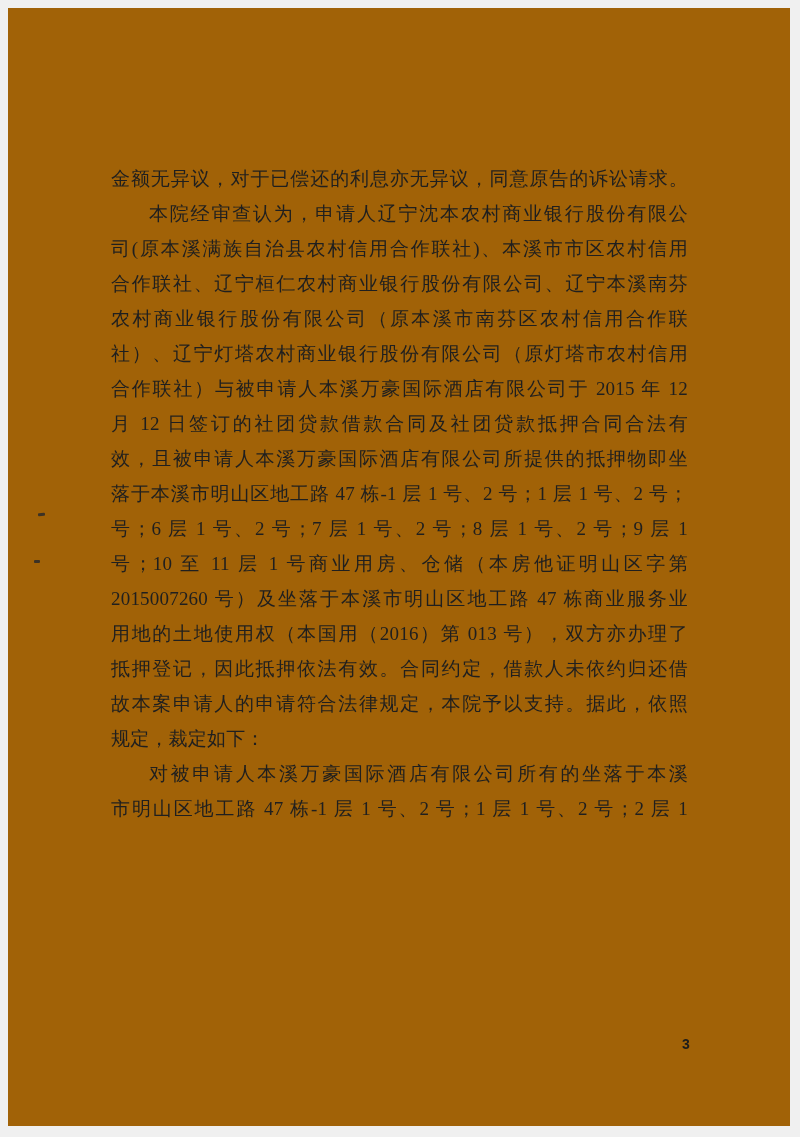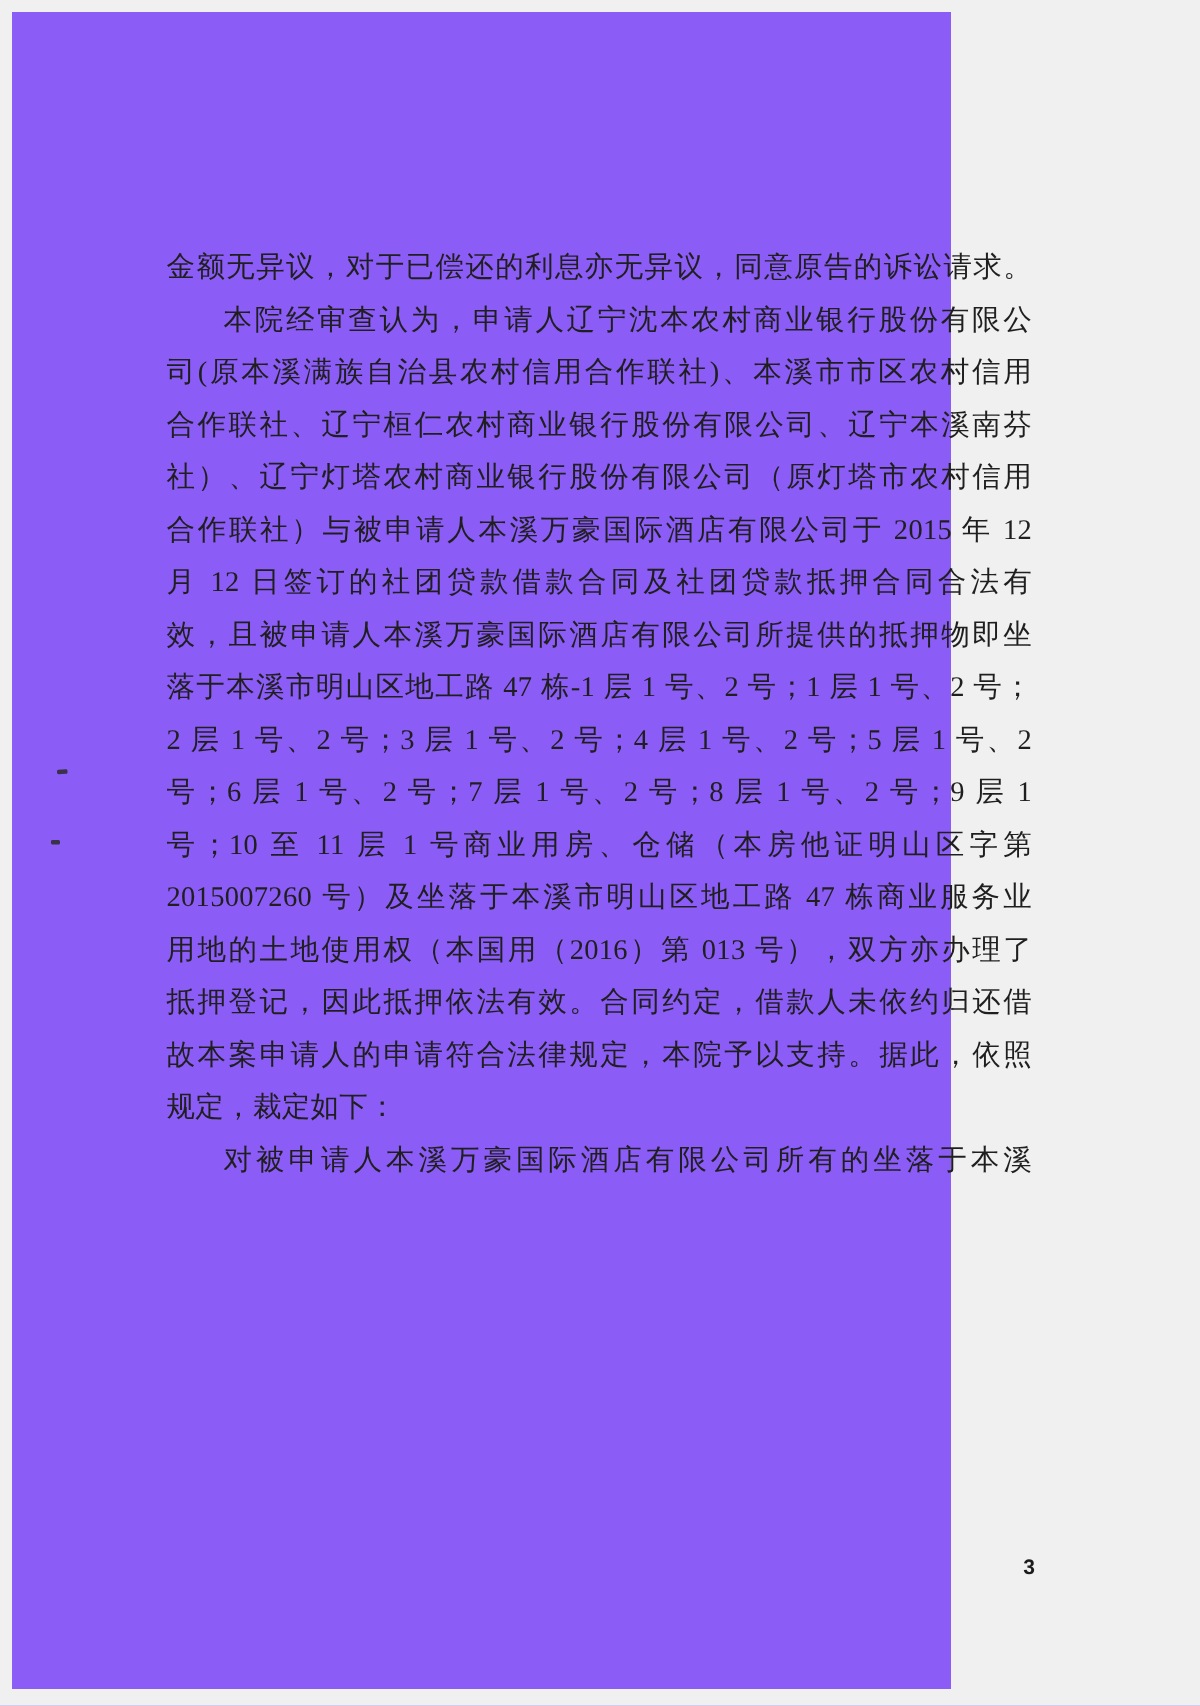--- a/index.html
+++ b/index.html
@@ -8,23 +8,23 @@
     width: 800px;
     height: 1137px;
     background: #f0f0f0;
     overflow: hidden;
     font-family: "Liberation Serif", "DejaVu Serif", serif;
   }
   .paper {
     position: absolute;
     left: 8px;
     top: 8px;
-    width: 626px;
+    width: 782px;
     height: 1118px;
-    background: #8b5cf6;
+    background: #a16207;
   }
   .text-block {
     position: absolute;
     left: 103px;
     top: 153px;
     width: 577px;
     color: #1f1f1f;
     font-size: 19px;
     line-height: 35px;
     letter-spacing: 0.2px;
@@ -80,31 +80,32 @@
 <div class="paper">
 
   <span class="scan-mark m1"></span>
   <span class="scan-mark m2"></span>
 
   <div class="text-block">
     <div class="line">金额无异议，对于已偿还的利息亦无异议，同意原告的诉讼请求。</div>
     <div class="line indent">本院经审查认为，申请人辽宁沈本农村商业银行股份有限公</div>
     <div class="line">司(原本溪满族自治县农村信用合作联社)、本溪市市区农村信用</div>
     <div class="line">合作联社、辽宁桓仁农村商业银行股份有限公司、辽宁本溪南芬</div>
+    <div class="line">农村商业银行股份有限公司（原本溪市南芬区农村信用合作联</div>
     <div class="line">社）、辽宁灯塔农村商业银行股份有限公司（原灯塔市农村信用</div>
     <div class="line">合作联社）与被申请人本溪万豪国际酒店有限公司于 2015 年 12</div>
     <div class="line">月 12 日签订的社团贷款借款合同及社团贷款抵押合同合法有</div>
     <div class="line">效，且被申请人本溪万豪国际酒店有限公司所提供的抵押物即坐</div>
     <div class="line">落于本溪市明山区地工路 47 栋-1 层 1 号、2 号；1 层 1 号、2 号；</div>
-    <div class="line">2 层 1 号、2 号；3 层 1 号、2 号；4 层 1 号、2 号；5 层 1 号、2</div>
     <div class="line">号；6 层 1 号、2 号；7 层 1 号、2 号；8 层 1 号、2 号；9 层 1</div>
     <div class="line">号；10 至 11 层 1 号商业用房、仓储（本房他证明山区字第</div>
     <div class="line">2015007260 号）及坐落于本溪市明山区地工路 47 栋商业服务业</div>
     <div class="line">用地的土地使用权（本国用（2016）第 013 号），双方亦办理了</div>
     <div class="line">抵押登记，因此抵押依法有效。合同约定，借款人未依约归还借</div>
     <div class="line">故本案申请人的申请符合法律规定，本院予以支持。据此，依照</div>
     <div class="line short">规定，裁定如下：</div>
     <div class="line indent">对被申请人本溪万豪国际酒店有限公司所有的坐落于本溪</div>
+    <div class="line">市明山区地工路 47 栋-1 层 1 号、2 号；1 层 1 号、2 号；2 层 1</div>
   </div>
 
   <div class="page-number">3</div>
 
 </div>
 
 </body></html>

